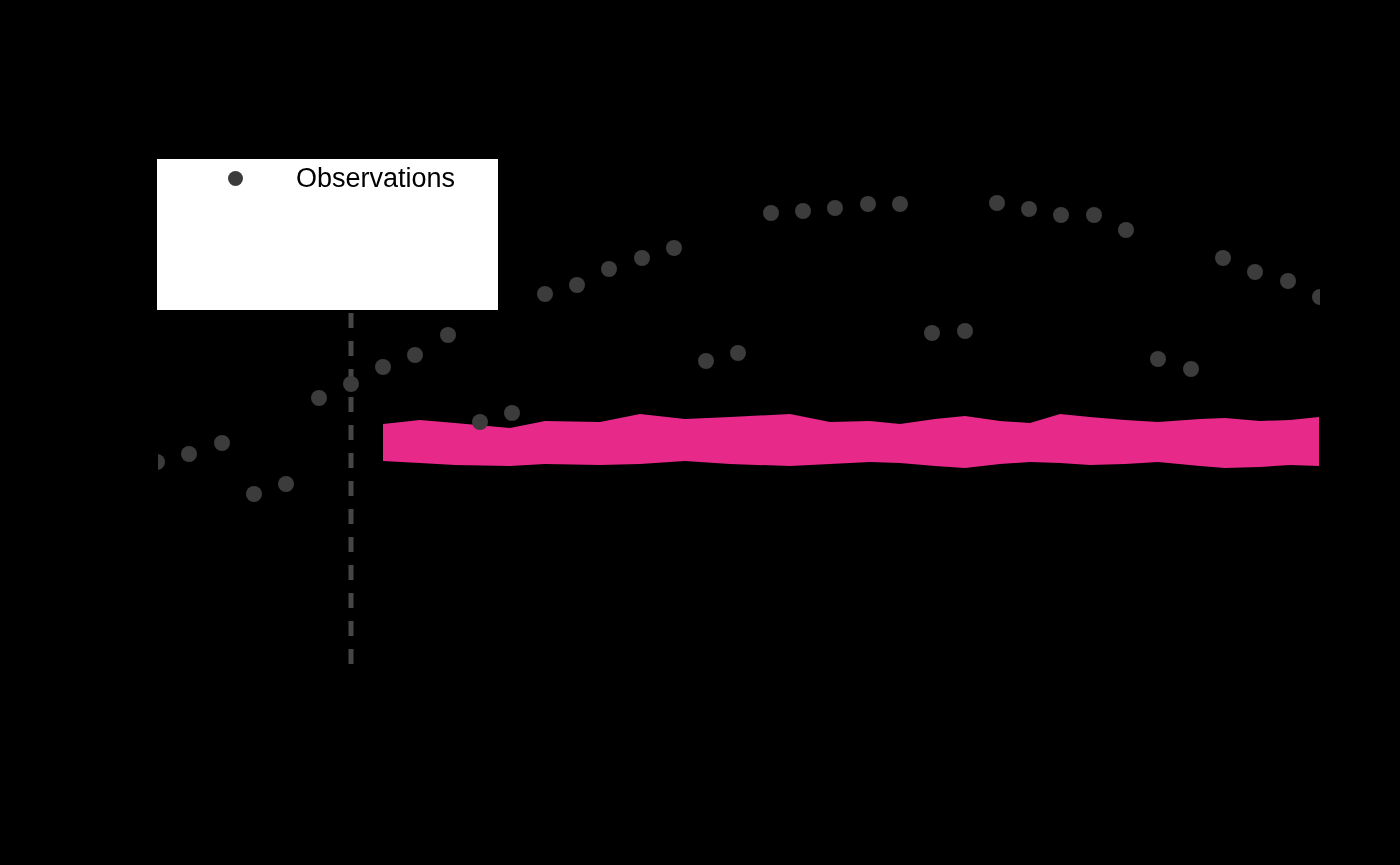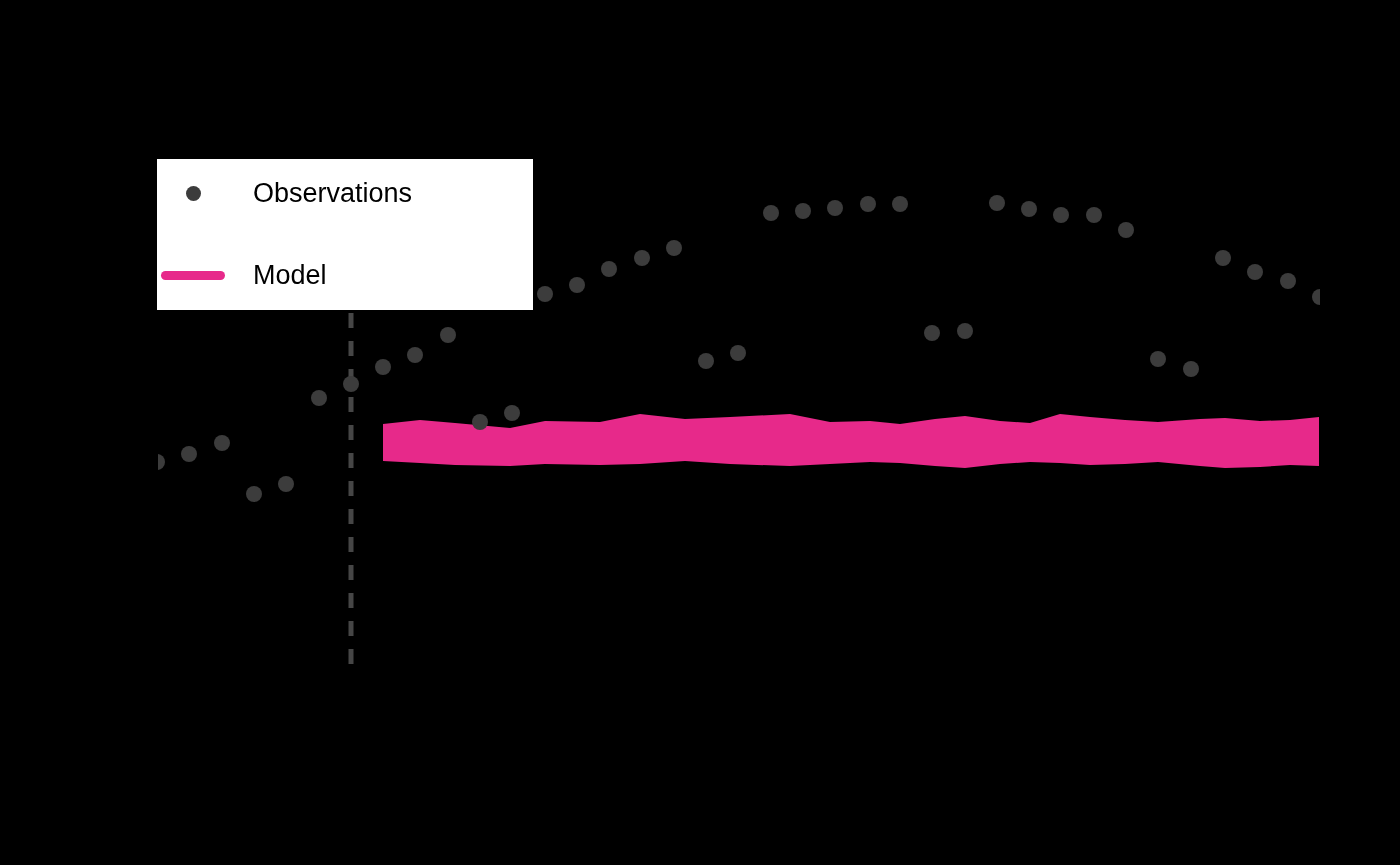--- a/index.html
+++ b/index.html
@@ -3,23 +3,23 @@
 <meta charset="utf-8">
 <style>
   html,body{margin:0;padding:0;}
   body{
     width:1400px;height:865px;overflow:hidden;position:relative;
     font-family:"Liberation Sans",sans-serif;
   }
   .stage{position:absolute;inset:0;width:1400px;height:865px;}
   svg#plot{position:absolute;left:0;top:0;}
   .legend{
-    position:absolute;left:157px;top:159px;width:376px;height:151px;
+    position:absolute;left:157px;top:159px;width:341px;height:151px;
     box-sizing:border-box;
-    display:flex;flex-direction:column;justify-content:center;
+    display:flex;flex-direction:row;justify-content:center;
     font-size:27px;line-height:1;gap:44px;
   }
   .legend-row{display:flex;align-items:center;height:38px;}
   .marker-col{flex:0 0 72px;width:72px;display:flex;justify-content:center;align-items:center;}
   .legend-label{margin-left:24px;white-space:nowrap;}
   .marker-dot{width:15px;height:15px;border-radius:50%;}
   .marker-dashes{display:flex;gap:11px;align-items:center;}
   .marker-dashes span{width:19px;height:5px;display:block;}
   .marker-solid{width:64px;height:9px;border-radius:4.5px;}
 </style>
@@ -74,20 +74,14 @@
       </g>
     </svg>
 
   <div class="legend" style="background: rgb(255, 255, 255); color: rgb(0, 0, 0);">
     <div class="legend-row">
       <span class="marker-col">
         <span class="marker-dot" style="background: rgb(60, 60, 60);"></span>
       </span>
       <span class="legend-label">Observations</span>
     </div>
-    <div class="legend-row">
-      <span class="marker-col">
-        <span class="marker-solid" style="background: rgb(231, 41, 138);"></span>
-      </span>
-      <span class="legend-label">Model</span>
-    </div>
   </div>
 </div>
 
 </body></html>

